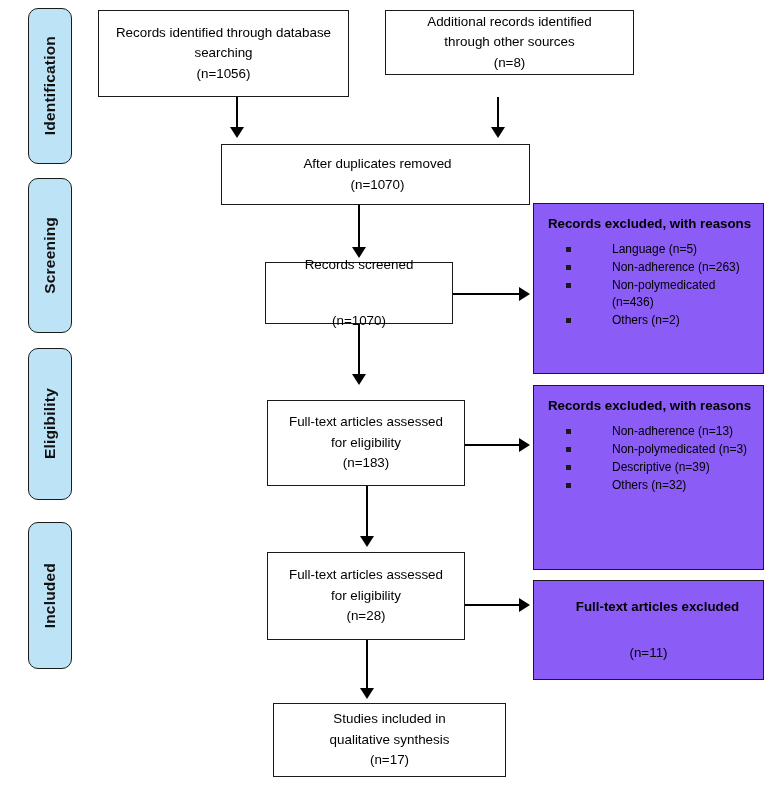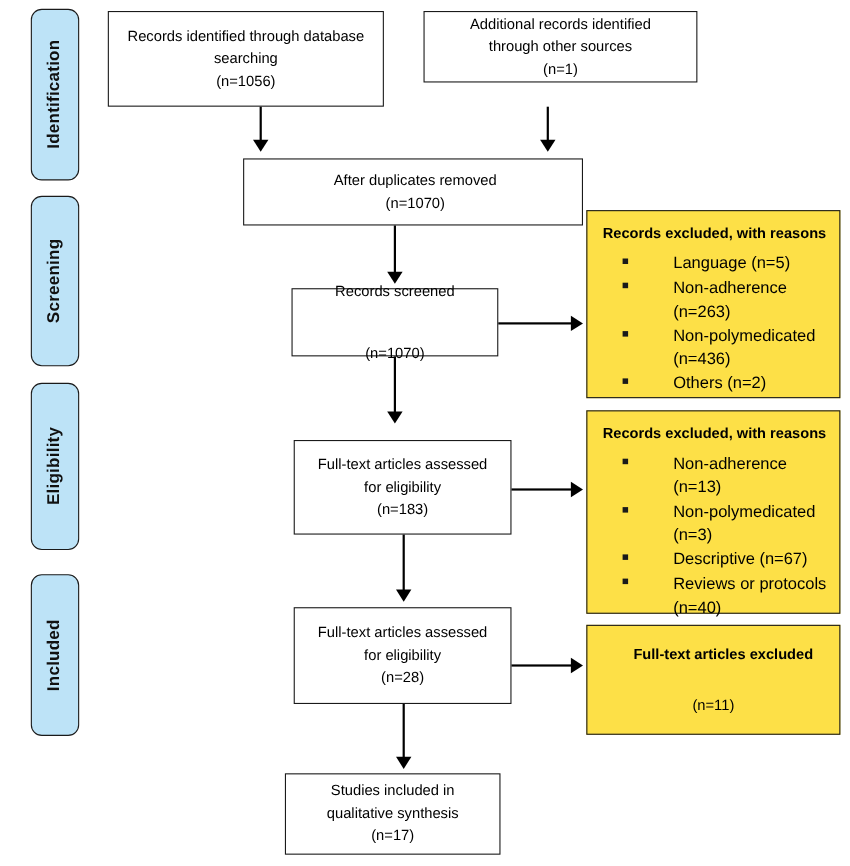--- a/index.html
+++ b/index.html
@@ -54,43 +54,44 @@
     text-align: center;
     font-size: 13.4px;
     line-height: 1.52;
     padding: 4px 8px;
   }
   .flow-box .line { display: block; white-space: nowrap; }
 
   
   .excl-box {
     position: absolute;
-    background: #fde047;
+    background: #8b5cf6;
     border: 1.9px solid #1a1a1a;
     box-sizing: border-box;
     padding: 10px 10px 8px 12px;
     font-size: 13.2px;
     line-height: 1.5;
+    margin-top: 12px;
   }
   .excl-title {
     font-weight: bold;
     font-size: 13.3px;
     text-align: center;
     margin-bottom: 7px;
   }
   .excl-list {
     list-style: none;
     margin: 0;
     padding: 0 0 0 20px;
   }
   .excl-list li {
     position: relative;
     padding-left: 46px;
     margin-bottom: 1px;
-    font-size: 15px;
+    font-size: 12px;
     line-height: 1.42;
   }
   .excl-list li .bullet {
     position: absolute;
     left: 0;
     top: 6px;
     width: 5px;
     height: 5px;
     background: #1a1a1a;
     display: block;
@@ -157,21 +158,21 @@
 
   <div class="flow-box" style="left:98px; top:10px; width:251px; height:87px;">
     <span class="line">Records identified through database</span>
     <span class="line">searching</span>
     <span class="line">(n=1056)</span>
   </div>
 
   <div class="flow-box" style="left:385px; top:10px; width:249px; height:65px;">
     <span class="line">Additional records identified</span>
     <span class="line">through other sources</span>
-    <span class="line">(n=1)</span>
+    <span class="line">(n=8)</span>
   </div>
 
   <div class="vline" style="left:236px; top:97px; height:32px;"></div>
   <div class="arrow-down" style="left:230px; top:127px;"></div>
 
   <div class="vline" style="left:497px; top:97px; height:32px;"></div>
   <div class="arrow-down" style="left:491px; top:127px;"></div>
 
   <div class="flow-box" style="left:221px; top:144px; width:309px; height:61px;padding-left:12px;">
     <span class="line">After duplicates removed</span>
@@ -209,43 +210,42 @@
     <span class="line">for eligibility</span>
     <span class="line">(n=28)</span>
   </div>
 
   <div class="hline" style="left:465px; top:604px; width:56px;"></div>
   <div class="arrow-right" style="left:519px; top:598px;"></div>
 
   <div class="vline" style="left:366px; top:640px; height:50px;"></div>
   <div class="arrow-down" style="left:360px; top:688px;"></div>
 
-  <div class="flow-box" style="left:259px; top:703px; width:196px; height:74px;">
+  <div class="flow-box" style="left:273px; top:703px; width:233px; height:74px;">
     <span class="line">Studies included in</span>
     <span class="line">qualitative synthesis</span>
     <span class="line">(n=17)</span>
   </div>
 
   <div class="excl-box" style="left:533px; top:191px; width:231px; height:171px;">
     <div class="excl-title">Records excluded, with reasons</div>
     <ul class="excl-list">
       <li><span class="bullet"></span><span>Language (n=5)</span></li>
       <li><span class="bullet"></span><span>Non-adherence (n=263)</span></li>
       <li><span class="bullet"></span><span>Non-polymedicated (n=436)</span></li>
       <li><span class="bullet"></span><span>Others (n=2)</span></li>
     </ul>
   </div>
 
   <div class="excl-box" style="left:533px; top:373px; width:231px; height:185px;">
     <div class="excl-title">Records excluded, with reasons</div>
     <ul class="excl-list">
       <li><span class="bullet"></span><span>Non-adherence (n=13)</span></li>
       <li><span class="bullet"></span><span>Non-polymedicated (n=3)</span></li>
-      <li><span class="bullet"></span><span>Descriptive (n=67)</span></li>
-      <li><span class="bullet"></span><span>Reviews or protocols (n=40)</span></li>
+      <li><span class="bullet"></span><span>Descriptive (n=39)</span></li>
       <li><span class="bullet"></span><span>Others (n=32)</span></li>
     </ul>
   </div>
 
   <div class="excl-box excl-simple" style="left:533px; top:568px; width:231px; height:100px;">
     <div class="excl-title">Full-text articles excluded</div>
     <div class="excl-sub">(n=11)</div>
   </div>
 
 </div>

